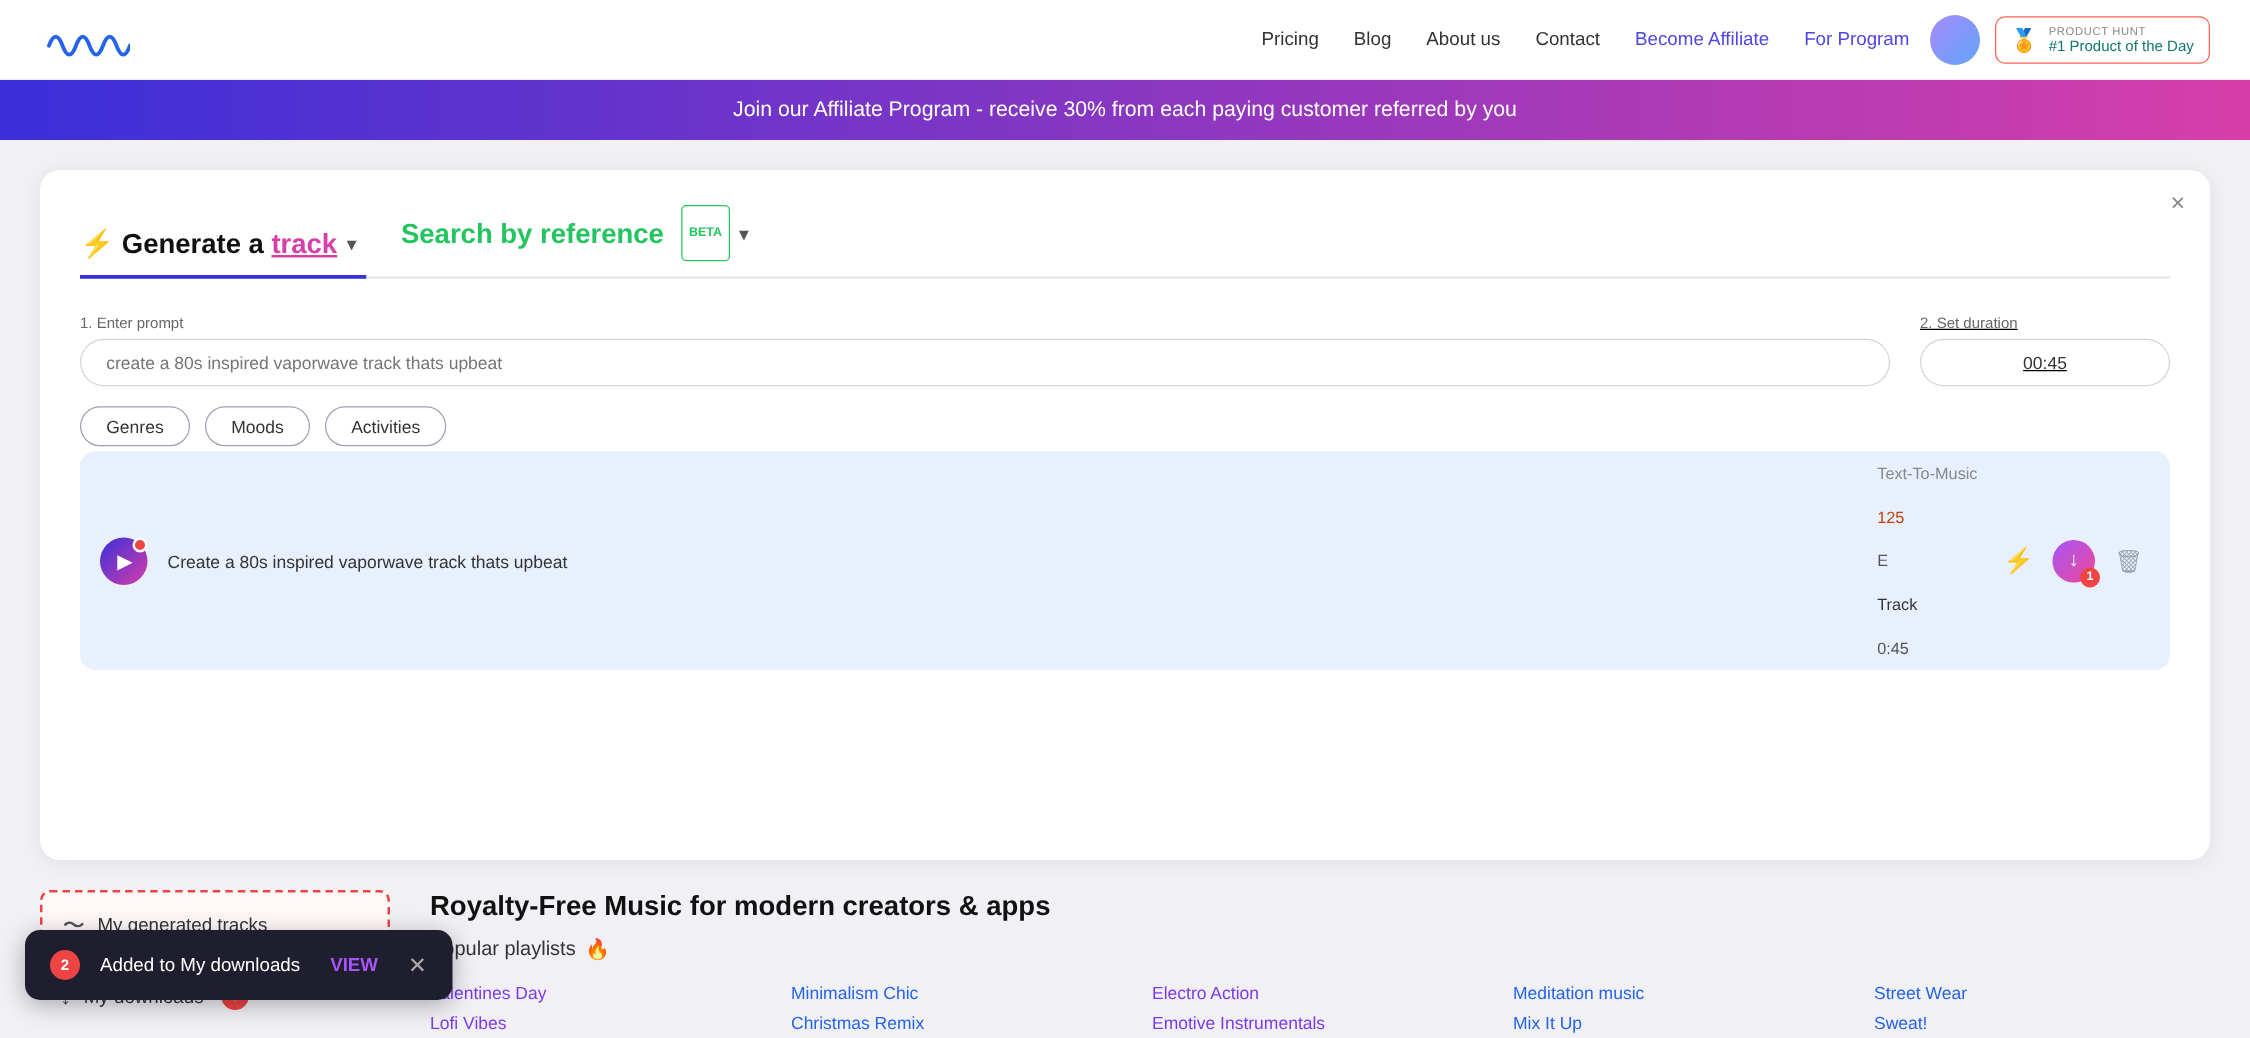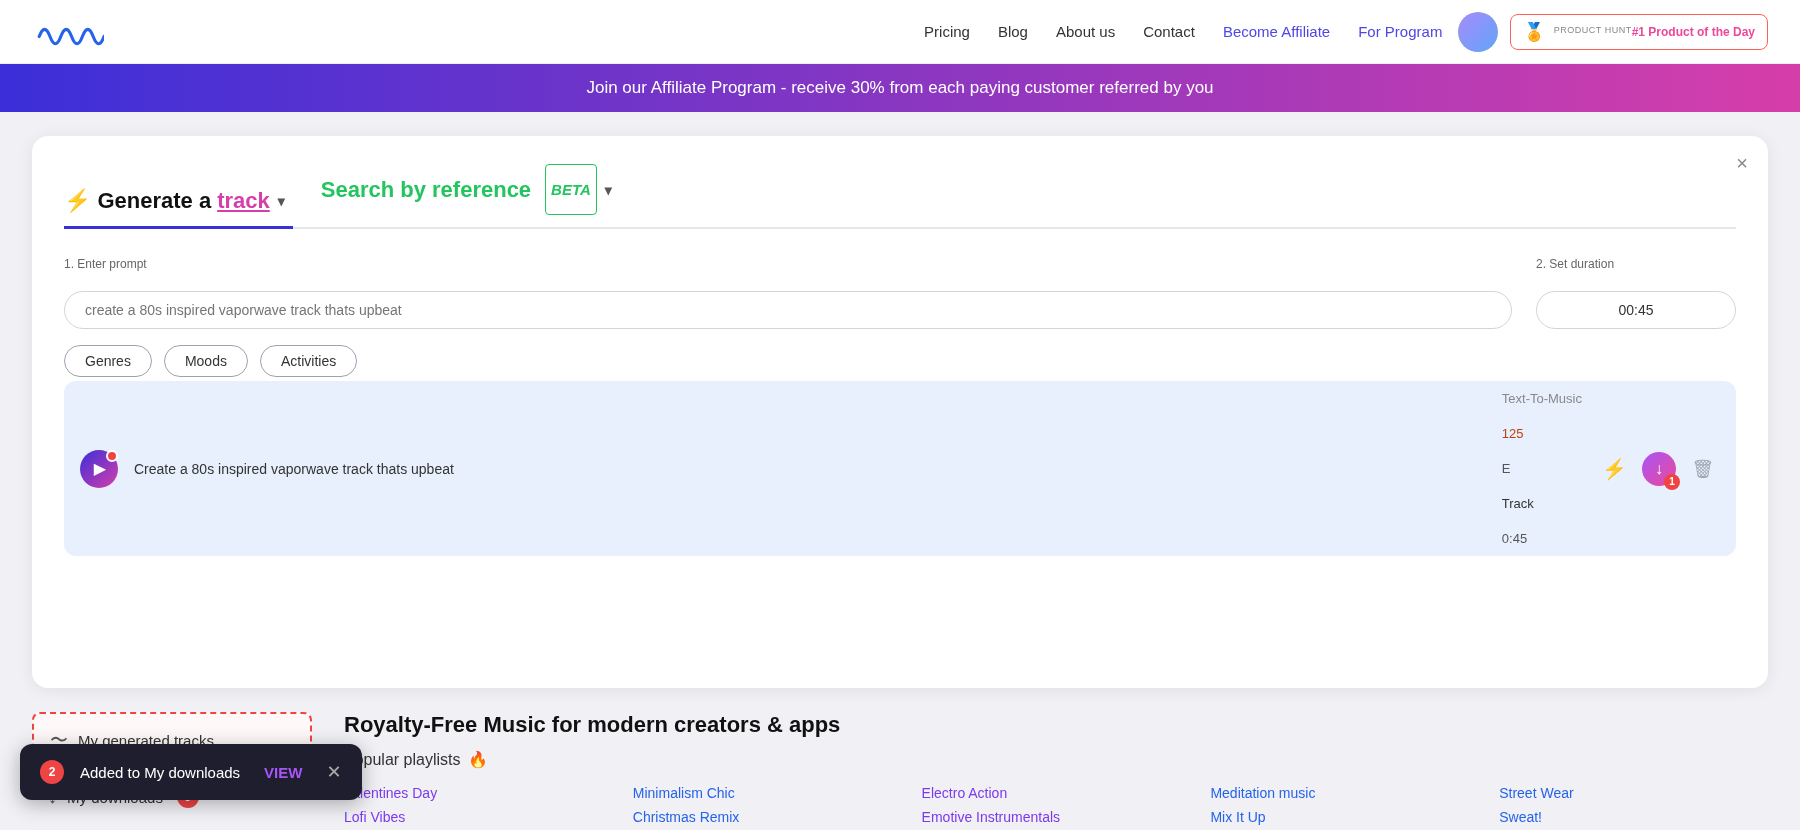--- a/index.html
+++ b/index.html
@@ -27,23 +27,23 @@
       border: 1.5px solid #ff6154;
       border-radius: 8px;
       padding: 6px 12px;
       display: flex;
       align-items: center;
       gap: 8px;
       margin-left: 12px;
       cursor: pointer;
     }
     .ph-badge-icon { font-size: 18px; }
-    .ph-badge-text { display: flex; flex-direction: row; justify-content: flex-end; }
+    .ph-badge-text { display: flex; flex-direction: column; justify-content: flex-end; }
     .ph-badge-label { font-size: 9px; color: #888; text-transform: uppercase; letter-spacing: 0.5px; }
-    .ph-badge-title { font-size: 12px; font-weight: 700; color: #ec4899; }
+    .ph-badge-title { font-size: 12px; font-weight: 400; color: #0f766e; }
 
     
     .affiliate-banner {
       background: linear-gradient(90deg, #3b2fd9 0%, #d63eaa 100%);
       color: #fff;
       text-align: center;
       padding: 14px 32px;
       font-size: 17px;
       font-weight: 500;
       cursor: pointer;
@@ -110,36 +110,35 @@
       padding: 0 0 12px 28px;
       font-size: 22px;
       font-weight: 700;
       color: #22c55e;
       cursor: pointer;
       display: flex;
       align-items: center;
       gap: 8px;
     }
     .tab-beta {
-      font-size: 15px;
+      font-size: 10px;
       border: 1px solid #22c55e;
       color: #22c55e;
       border-radius: 4px;
       padding: 16px 5px;
       font-weight: 600;
       margin-left: 6px;
       vertical-align: middle;
-      font-style: italic;
     }
 
     
     .form-row { display: flex; gap: 24px; margin-bottom: 16px; align-items: flex-end; }
-    .form-group { display: flex; flex-direction: column; gap: 20px; }
+    .form-group { display: flex; flex-direction: column; gap: 6px; }
     .form-group.prompt { flex: 1; }
-    .form-group.duration { width: 200px; }
+    .form-group.duration { width: 200px; text-decoration: underline; }
     .form-label { font-size: 12px; color: #666; }
     .form-input {
       border: 1.5px solid #d1d5db;
       border-radius: 999px;
       padding: 10px 20px;
       font-size: 14px;
       color: #555;
       outline: none;
       width: 100%;
     }

